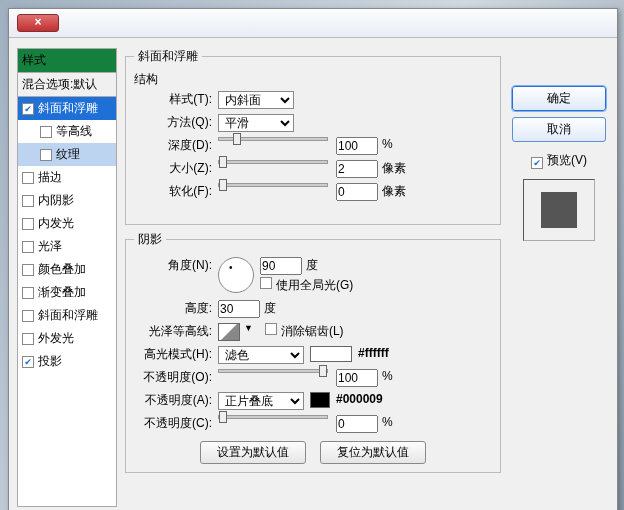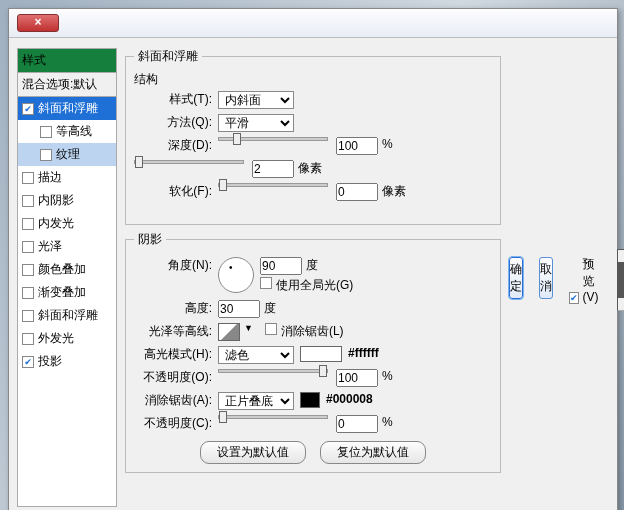--- a/index.html
+++ b/index.html
@@ -19,36 +19,36 @@
 .style-item.selected-light { background: #bcd4ef; }
 .cb { width: 12px; height: 12px; border: 1px solid #888; background: #fff; display: inline-flex; align-items: center; justify-content: center; font-size: 9px; color: #1e6fd6; }
 .cb.checked::after { content: "✔"; }
 .main-col { flex: 1; }
 fieldset.group { border: 1px solid #bbb; padding: 6px 8px 8px 8px; margin-bottom: 6px; }
 fieldset.group > legend { padding: 0 4px; }
 .row { display: flex; align-items: flex-start; margin: 3px 0; min-height: 20px; }
 .lbl { width: 78px; text-align: right; margin-right: 6px; }
 select, input[type=text] { border: 1px solid #888; background: #fff; height: 18px; padding: 0 2px; }
 .dd { width: 76px; }
-.dd2 { width: 76px; }
+.dd2 { width: 86px; }
 .slider { flex: 0 0 110px; height: 4px; background: #ccc; border: 1px solid #999; position: relative; margin-right: 8px; }
 .slider .thumb { position: absolute; top: -5px; width: 8px; height: 12px; background: #eee; border: 1px solid #666; }
 .numbox { width: 42px; text-align: left; }
 .unit { margin-left: 4px; }
 .radio { display: inline-flex; align-items: center; gap: 2px; margin-right: 10px; }
 .rad { width: 12px; height: 12px; border: 1px solid #666; border-radius: 50%; background: #fff; display: inline-block; position: relative; }
 .rad.sel::after { content: ""; position: absolute; inset: 2px; background: #000; border-radius: 50%; }
 .angle-dial { width: 36px; height: 36px; border: 1px solid #888; border-radius: 50%; background: #fff; margin-right: 6px; position: relative; }
 .angle-dial::after { content: "•"; position: absolute; left: 10px; top: 4px; font-size: 10px; }
 .colorbox { width: 42px; height: 16px; border: 1px solid #666; background: #fff; display: inline-block; }
 .swatch { width: 20px; height: 16px; border: 1px solid #666; display: inline-block; }
 .contour { width: 22px; height: 18px; border: 1px solid #666; background: linear-gradient(135deg, #fff 48%, #888 52%); display: inline-block; vertical-align: middle; }
 .btnrow { display: flex; gap: 14px; justify-content: center; margin-top: 6px; }
-.btn { border: 1px solid #888; background: linear-gradient(#fdfdfd, #e6e6e6); padding: 2px 16px; border-radius: 9px; min-width: 90px; text-align: center; }
-.right-col { width: 100px; display: flex; gap: 16px; align-items: center; }
+.btn { border: 1px solid #888; background: linear-gradient(#fdfdfd, #e6e6e6); padding: 2px 16px; border-radius: 3px; min-width: 90px; text-align: center; }
+.right-col { width: 100px; display: flex; flex-direction: column; gap: 6px; align-items: center; margin-top: 38px; }
 .rbtn { width: 94px; border: 1px solid #5a8fd6; background: linear-gradient(#fefeff,#dfeaf8); padding: 3px 0; border-radius: 3px; text-align: center; }
 .rbtn.default { border: 1px solid #2a6fd6; outline: 1px solid #7fb3f0; }
 .preview-cb { display: flex; align-items: flex-end; gap: 4px; margin-top: 4px; }
 .preview-box { width: 72px; height: 62px; border: 1px inset #aaa; background: #f0f0f0; display: flex; align-items: center; justify-content: center; margin-top: 4px; }
 .preview-sw { width: 36px; height: 36px; background: #555; }
 .hexlabel { font-weight: bold; margin-left: 6px; }
 </style>
 </head>
 <body>
 
@@ -128,20 +128,21 @@
           </div>
           <div class="row">
             <span class="lbl">深度(D):</span>
             <div class="slider">
                 <div class="thumb" style="left:14px"></div>
               </div>
             <input class="numbox" value="100" style="">
             <span class="unit">%</span>
           </div>
           <div class="row">
+            <span class="lbl">大小(Z):</span>
             <div class="slider">
                 <div class="thumb" style="left:0"></div>
               </div>
             <input class="numbox" value="2" style="">
             <span class="unit">像素</span>
           </div>
           <div class="row">
             <span class="lbl">软化(F):</span>
             <div class="slider">
                 <div class="thumb" style="left:0"></div>
@@ -189,25 +190,25 @@
         </div>
         <div class="row">
           <span class="lbl">不透明度(O):</span>
           <div class="slider">
               <div class="thumb" style="left:100px"></div>
             </div>
           <input class="numbox" value="100" style="">
           <span class="unit">%</span>
         </div>
         <div class="row">
-          <span class="lbl">消除锯齿(A):</span>
+          <span class="lbl">不透明度(A):</span>
           <select class="dd2"><option>正片叠底</option></select>
           <span style="width:6px"></span>
           <span class="swatch" style="background:#000"></span>
-          <span class="hexlabel">#000008</span>
+          <span class="hexlabel">#000009</span>
         </div>
         <div class="row">
           <span class="lbl">不透明度(C):</span>
           <div class="slider">
               <div class="thumb" style="left:0"></div>
             </div>
           <input class="numbox" value="0" style="">
           <span class="unit">%</span>
         </div>
         <div class="btnrow">

